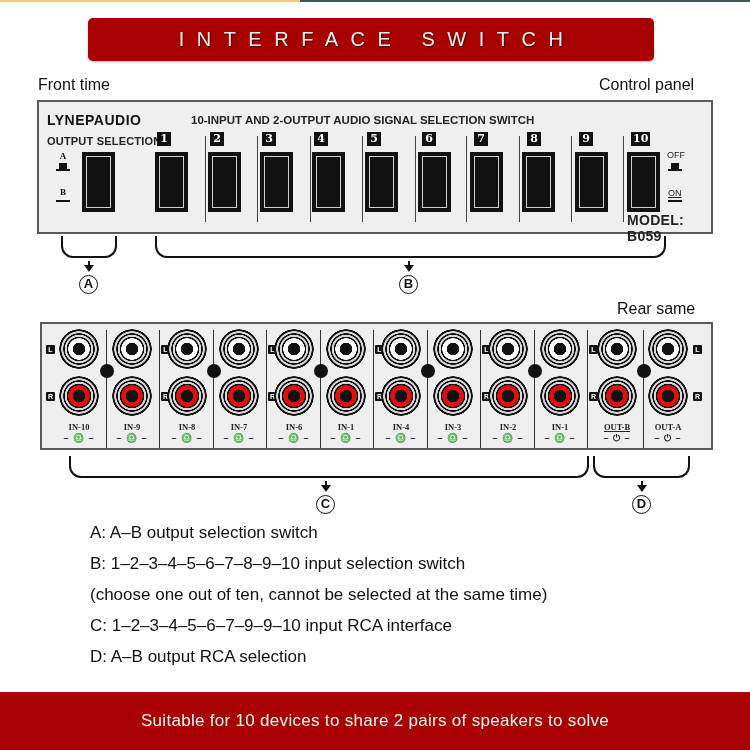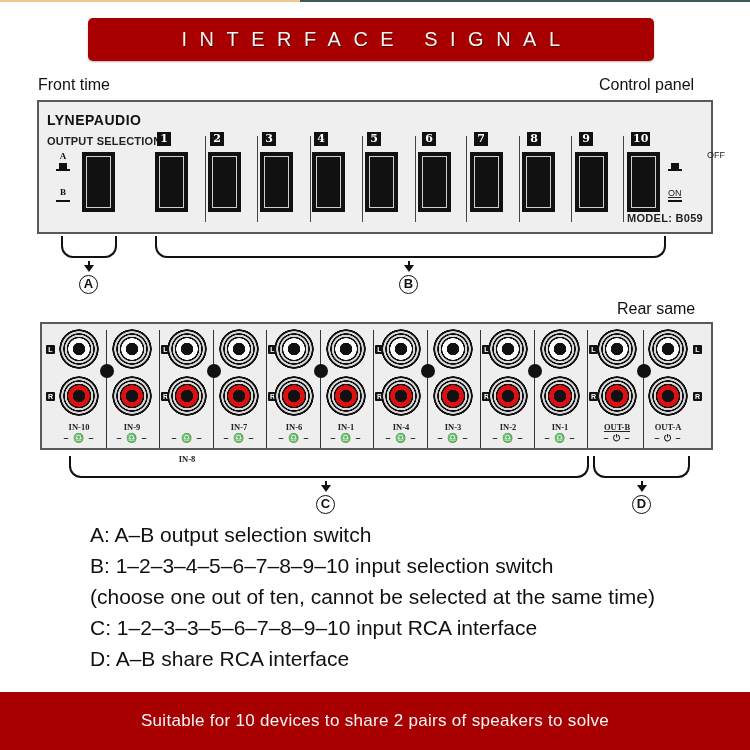--- a/index.html
+++ b/index.html
@@ -23,21 +23,21 @@
   .section-label { position: absolute; font-size: 16px; color: #111; }
 
   
   .front-panel {
     position: absolute; left: 37px; top: 100px; width: 676px; height: 134px;
     background: #efefef; border: 2px solid #5a5a5a;
   }
   .brand { position: absolute; left: 8px; top: 10px; font-weight: bold; font-size: 14px; letter-spacing: 0.5px; color: #111; }
   .out-sel { position: absolute; left: 8px; top: 33px; font-size: 11px; font-weight: bold; color: #222; letter-spacing: 0.2px; }
   .panel-heading { position: absolute; left: 152px; top: 12px; font-size: 11.5px; font-weight: bold; color: #222; }
-  .model { position: absolute; left: 588px; top: 110px; font-size: 11px; font-weight: bold; color: #222; letter-spacing: 0.3px; }
+  .model { position: absolute; left: 588px; top: 110px; font-size: 14px; font-weight: bold; color: #222; letter-spacing: 0.3px; }
 
   .switch {
     position: absolute; width: 33px; height: 60px; background: #111;
     border: 2px solid #111;
   }
   .switch::after {
     content: ""; position: absolute; left: 2px; top: 2px; right: 2px; bottom: 2px;
     border: 1.5px solid #cfcfcf;
   }
   .num-badge {
@@ -80,44 +80,45 @@
   .ground-dot { position: absolute; width: 14px; height: 14px; border-radius: 50%; background: #111; }
   .rear-divider { position: absolute; width: 1px; background: #333; top: 6px; height: 118px; }
   .lr-tag {
     position: absolute; width: 9px; height: 9px; background: #111; color: #fff; font-size: 7px; font-weight: bold;
     line-height: 9px; text-align: center; border-radius: 1px;
   }
   .jack-label { position: absolute; width: 54px; text-align: center; font-family: "Liberation Serif", serif; font-weight: bold; font-size: 8.5px; color: #222; }
   .jack-sym { position: absolute; width: 54px; text-align: center; font-size: 9px; font-weight: bold; color: #222; letter-spacing: 1px; }
 
   
-  .desc { position: absolute; left: 90px; font-size: 21px; color: #111; }
+  .desc { position: absolute; left: 90px; font-size: 17px; color: #111; }
 
   .bottom-banner {
     position: absolute; left: 0; top: 692px; width: 750px; height: 58px; background: #a80000;
     display: flex; flex-direction: column; align-items: center; justify-content: center;
   }
   .bottom-banner span { color: #f6f6f6; font-size: 17px; line-height: 24px; letter-spacing: 0.3px; }
 </style>
 </head>
 <body>
 
 <div class="topstrip-left"></div>
 <div class="topstrip-right"></div>
 
 <div class="title-banner">
-  <span>INTERFACE SIGNAL</span>
+  <span>INTERFACE SWITCH</span>
 </div>
 
 <div class="section-label" style="left:38px; top:76px;">Front time</div>
 <div class="section-label" style="left:599px; top:76px;text-align:right;">Control panel</div>
 
 <div class="front-panel">
   <div class="brand">LYNEPAUDIO</div>
   <div class="out-sel">OUTPUT SELECTION</div>
+  <div class="panel-heading">10-INPUT AND 2-OUTPUT AUDIO SIGNAL SELECTION SWITCH</div>
 
   <div class="ab-label" style="left:17px; top:49px;">A</div>
   <div class="ab-stem-a" style="left:20px; top:61px;"></div>
   <div class="ab-base" style="left:17px; top:67px;"></div>
   <div class="ab-label" style="left:17px; top:85px;">B</div>
   <div class="ab-base" style="left:17px; top:98px;"></div>
   <div class="switch" style="left:43px; top:50px;"></div>
 
   <div class="num-badge" style="left:118px; top:30px;">1</div>
   <div class="switch" style="left:116px; top:50px;"></div>
@@ -151,21 +152,21 @@
   <div class="switch" style="left:483px; top:50px;"></div>
   <div class="divider" style="left:532px;"></div>
 
   <div class="num-badge" style="left:540px; top:30px;">9</div>
   <div class="switch" style="left:536px; top:50px;"></div>
   <div class="divider" style="left:584px;"></div>
 
   <div class="num-badge" style="left:592px; top:30px;">10</div>
   <div class="switch" style="left:588px; top:50px;"></div>
 
-  <div class="onoff-label" style="left:628px; top:48px;margin-left:40px;">OFF</div>
+  <div class="onoff-label" style="left:628px; top:48px;">OFF</div>
   <div class="ab-stem-a" style="left:632px; top:61px;"></div>
   <div class="ab-base" style="left:629px; top:67px;"></div>
   <div class="onoff-label" style="left:629px; top:86px; text-decoration: underline;">ON</div>
   <div class="ab-base" style="left:629px; top:98px;"></div>
 
   <div class="model">MODEL: B059</div>
 </div>
 
 <div class="brace" style="left:61px; top:236px; width:56px; height:22px;"></div>
 <div class="arrow-stem" style="left:88px; top:261px;"></div>
@@ -196,21 +197,21 @@
   <div class="rear-divider" style="left:117px;"></div>
 
   <div class="lr-tag" style="left:119px; top:21px;">L</div>
   <div class="lr-tag" style="left:119px; top:68px;">R</div>
   <div class="jack" style="left:125px; top:5px;"></div>
   <div class="jack red" style="left:125px; top:52px;"></div>
   <div class="rear-divider" style="left:171px;"></div>
   <div class="ground-dot" style="left:165px; top:40px;"></div>
   <div class="jack" style="left:177px; top:5px;"></div>
   <div class="jack red" style="left:177px; top:52px;"></div>
-  <div class="jack-label" style="left:118px; top:98px;margin-top:32px;">IN-8</div>
+  <div class="jack-label" style="left:118px; top:98px;">IN-8</div>
   <div class="jack-sym" style="left:118px; top:109px;">– ♎ –</div>
   <div class="jack-label" style="left:170px; top:98px;">IN-7</div>
   <div class="jack-sym" style="left:170px; top:109px;">– ♎ –</div>
   <div class="rear-divider" style="left:224px;"></div>
 
   <div class="lr-tag" style="left:226px; top:21px;">L</div>
   <div class="lr-tag" style="left:226px; top:68px;">R</div>
   <div class="jack" style="left:232px; top:5px;"></div>
   <div class="jack red" style="left:232px; top:52px;"></div>
   <div class="rear-divider" style="left:278px;"></div>
@@ -273,18 +274,18 @@
 <div class="circ-letter" style="left:316px; top:495px;">C</div>
 
 <div class="brace" style="left:593px; top:456px; width:97px; height:22px;"></div>
 <div class="arrow-stem" style="left:641px; top:481px;"></div>
 <div class="arrow-down" style="left:637px; top:485px;"></div>
 <div class="circ-letter" style="left:632px; top:495px;">D</div>
 
 <div class="desc" style="top:523px;">A: A–B output selection switch</div>
 <div class="desc" style="top:554px;">B: 1–2–3–4–5–6–7–8–9–10 input selection switch</div>
 <div class="desc" style="top:585px;">(choose one out of ten, cannot be selected at the same time)</div>
-<div class="desc" style="top:616px;">C: 1–2–3–3–5–6–7–8–9–10 input RCA interface</div>
-<div class="desc" style="top:647px;">D: A–B share RCA interface</div>
+<div class="desc" style="top:616px;">C: 1–2–3–4–5–6–7–9–9–10 input RCA interface</div>
+<div class="desc" style="top:647px;">D: A–B output RCA selection</div>
 
 <div class="bottom-banner">
   <span>Suitable for 10 devices to share 2 pairs of speakers to solve</span>
 </div>
 
 </body></html>

